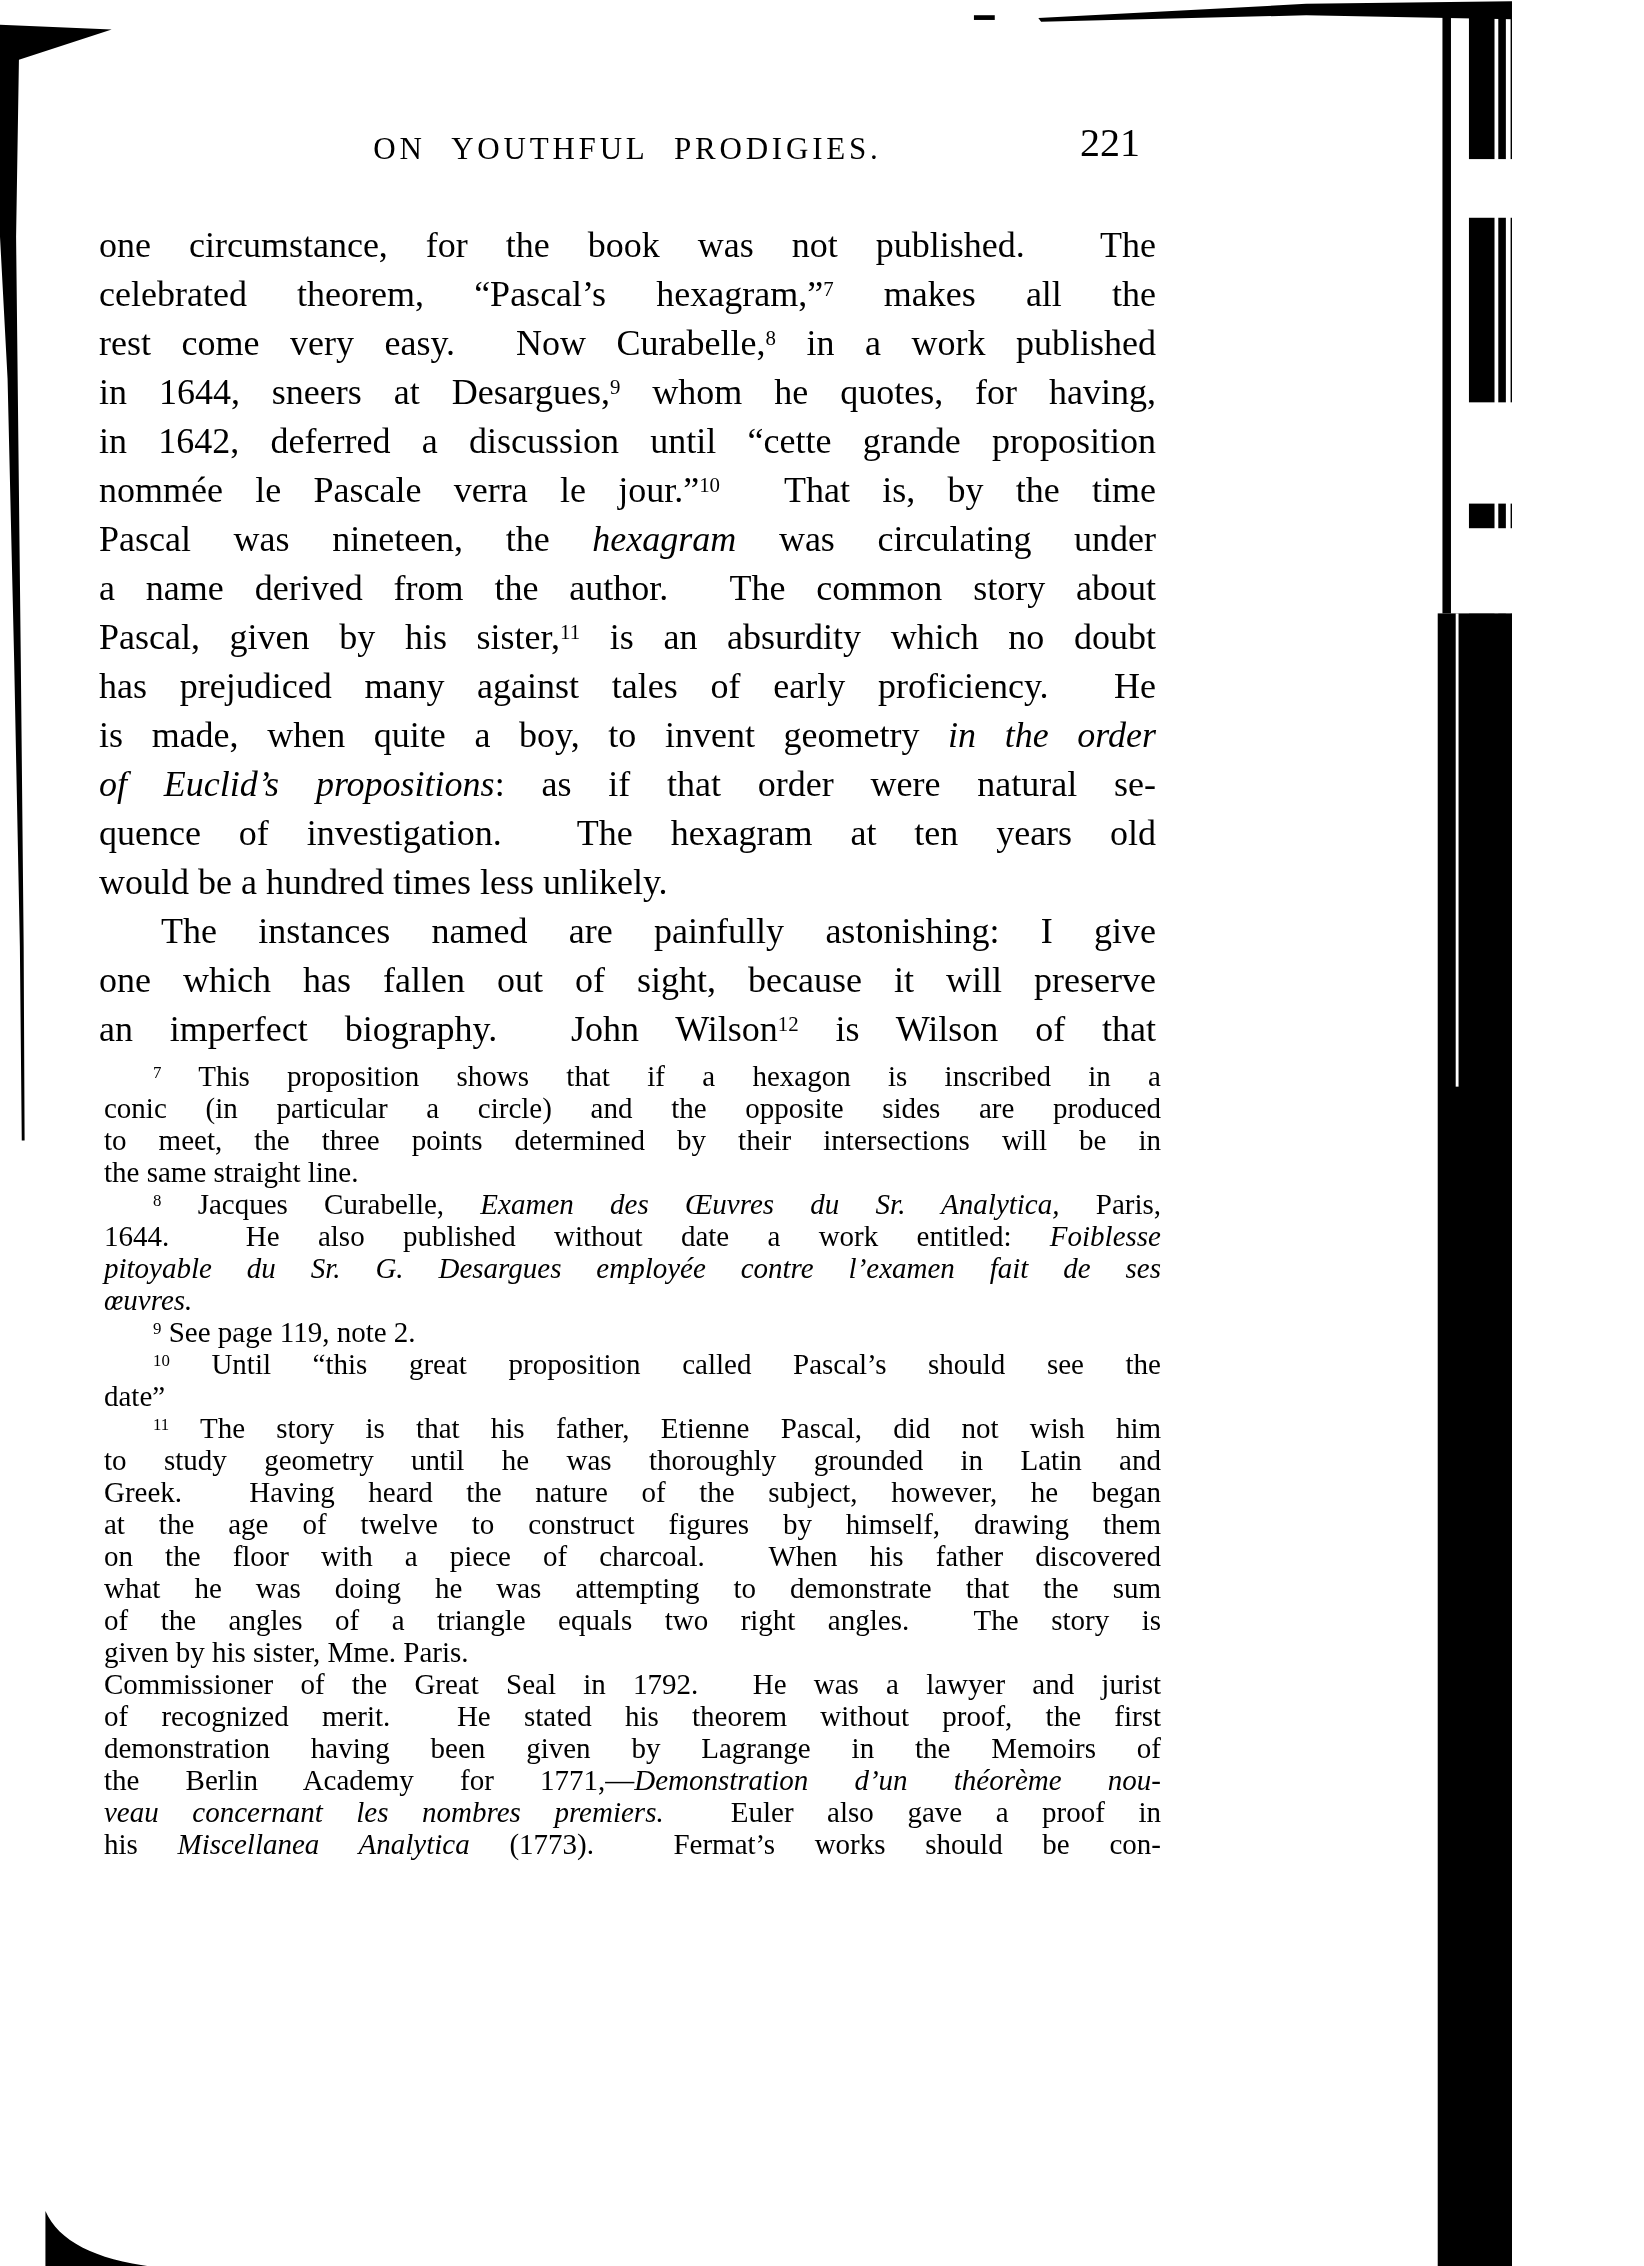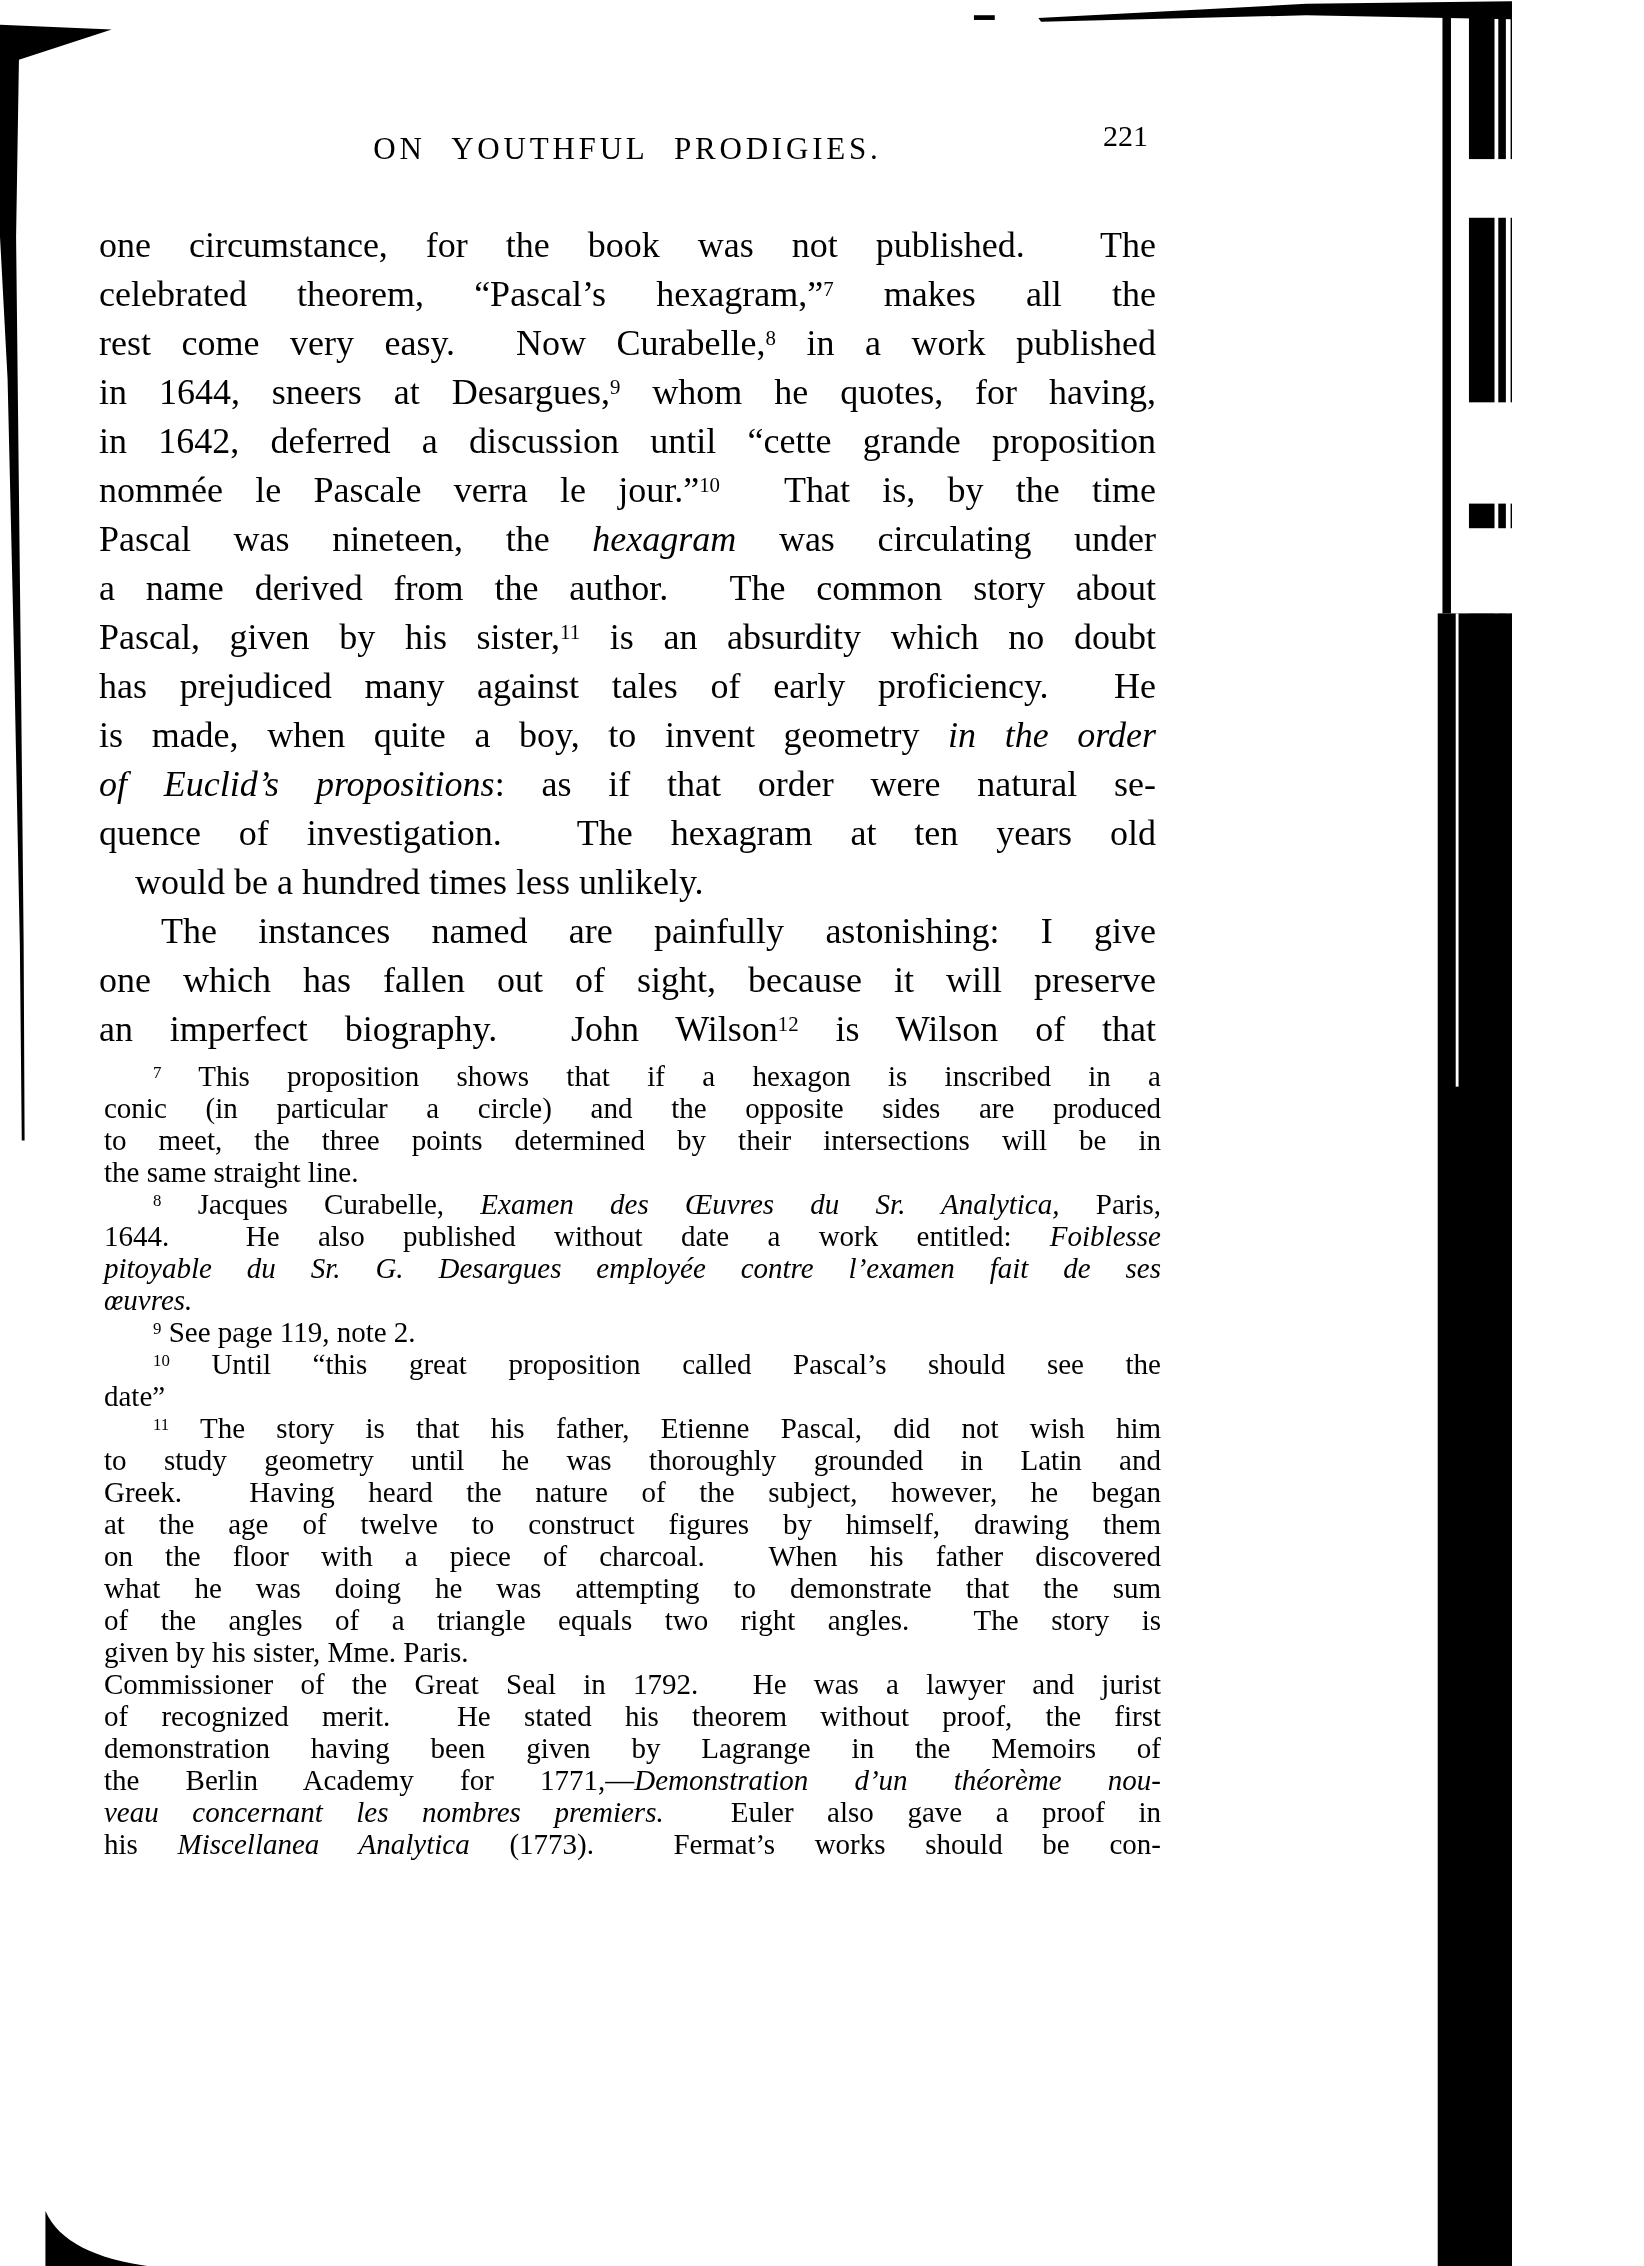--- a/index.html
+++ b/index.html
@@ -10,28 +10,28 @@
     color:var(--ink,#000000);
     font-family:"Liberation Serif","DejaVu Serif",serif;
     overflow:hidden;
   }
   .header-row { position:absolute; left:99px; top:0; width:1057px; height:199px; }
   .running-title {
     position:absolute; left:0; right:0; top:131px;
     text-align:center;
     font-size:31px; letter-spacing:3.8px; word-spacing:15px;
   }
-  .page-number { position:absolute; right:8px; top:119px; font-size:30px; }
+  .page-number { position:absolute; right:16px; top:119px; font-size:40px; }
 
   .body-text {
     position:absolute; left:99px; top:221px; width:1057px;
     font-size:36px; line-height:49px;
   }
   .tline { text-align:justify; text-align-last:justify; }
-  .tline.last { text-align-last:left;margin-left:36px; }
+  .tline.last { text-align-last:left; }
   .tline.indent { text-indent:62px; }
 
   .footnotes {
     position:absolute; left:104px; top:1060px; width:1057px;
     font-size:29px; line-height:32px;
   }
   .fline { text-align:justify; text-align-last:justify; }
   .fline.last { text-align-last:left; }
   .fline.fn-first { text-indent:49px; }
 

